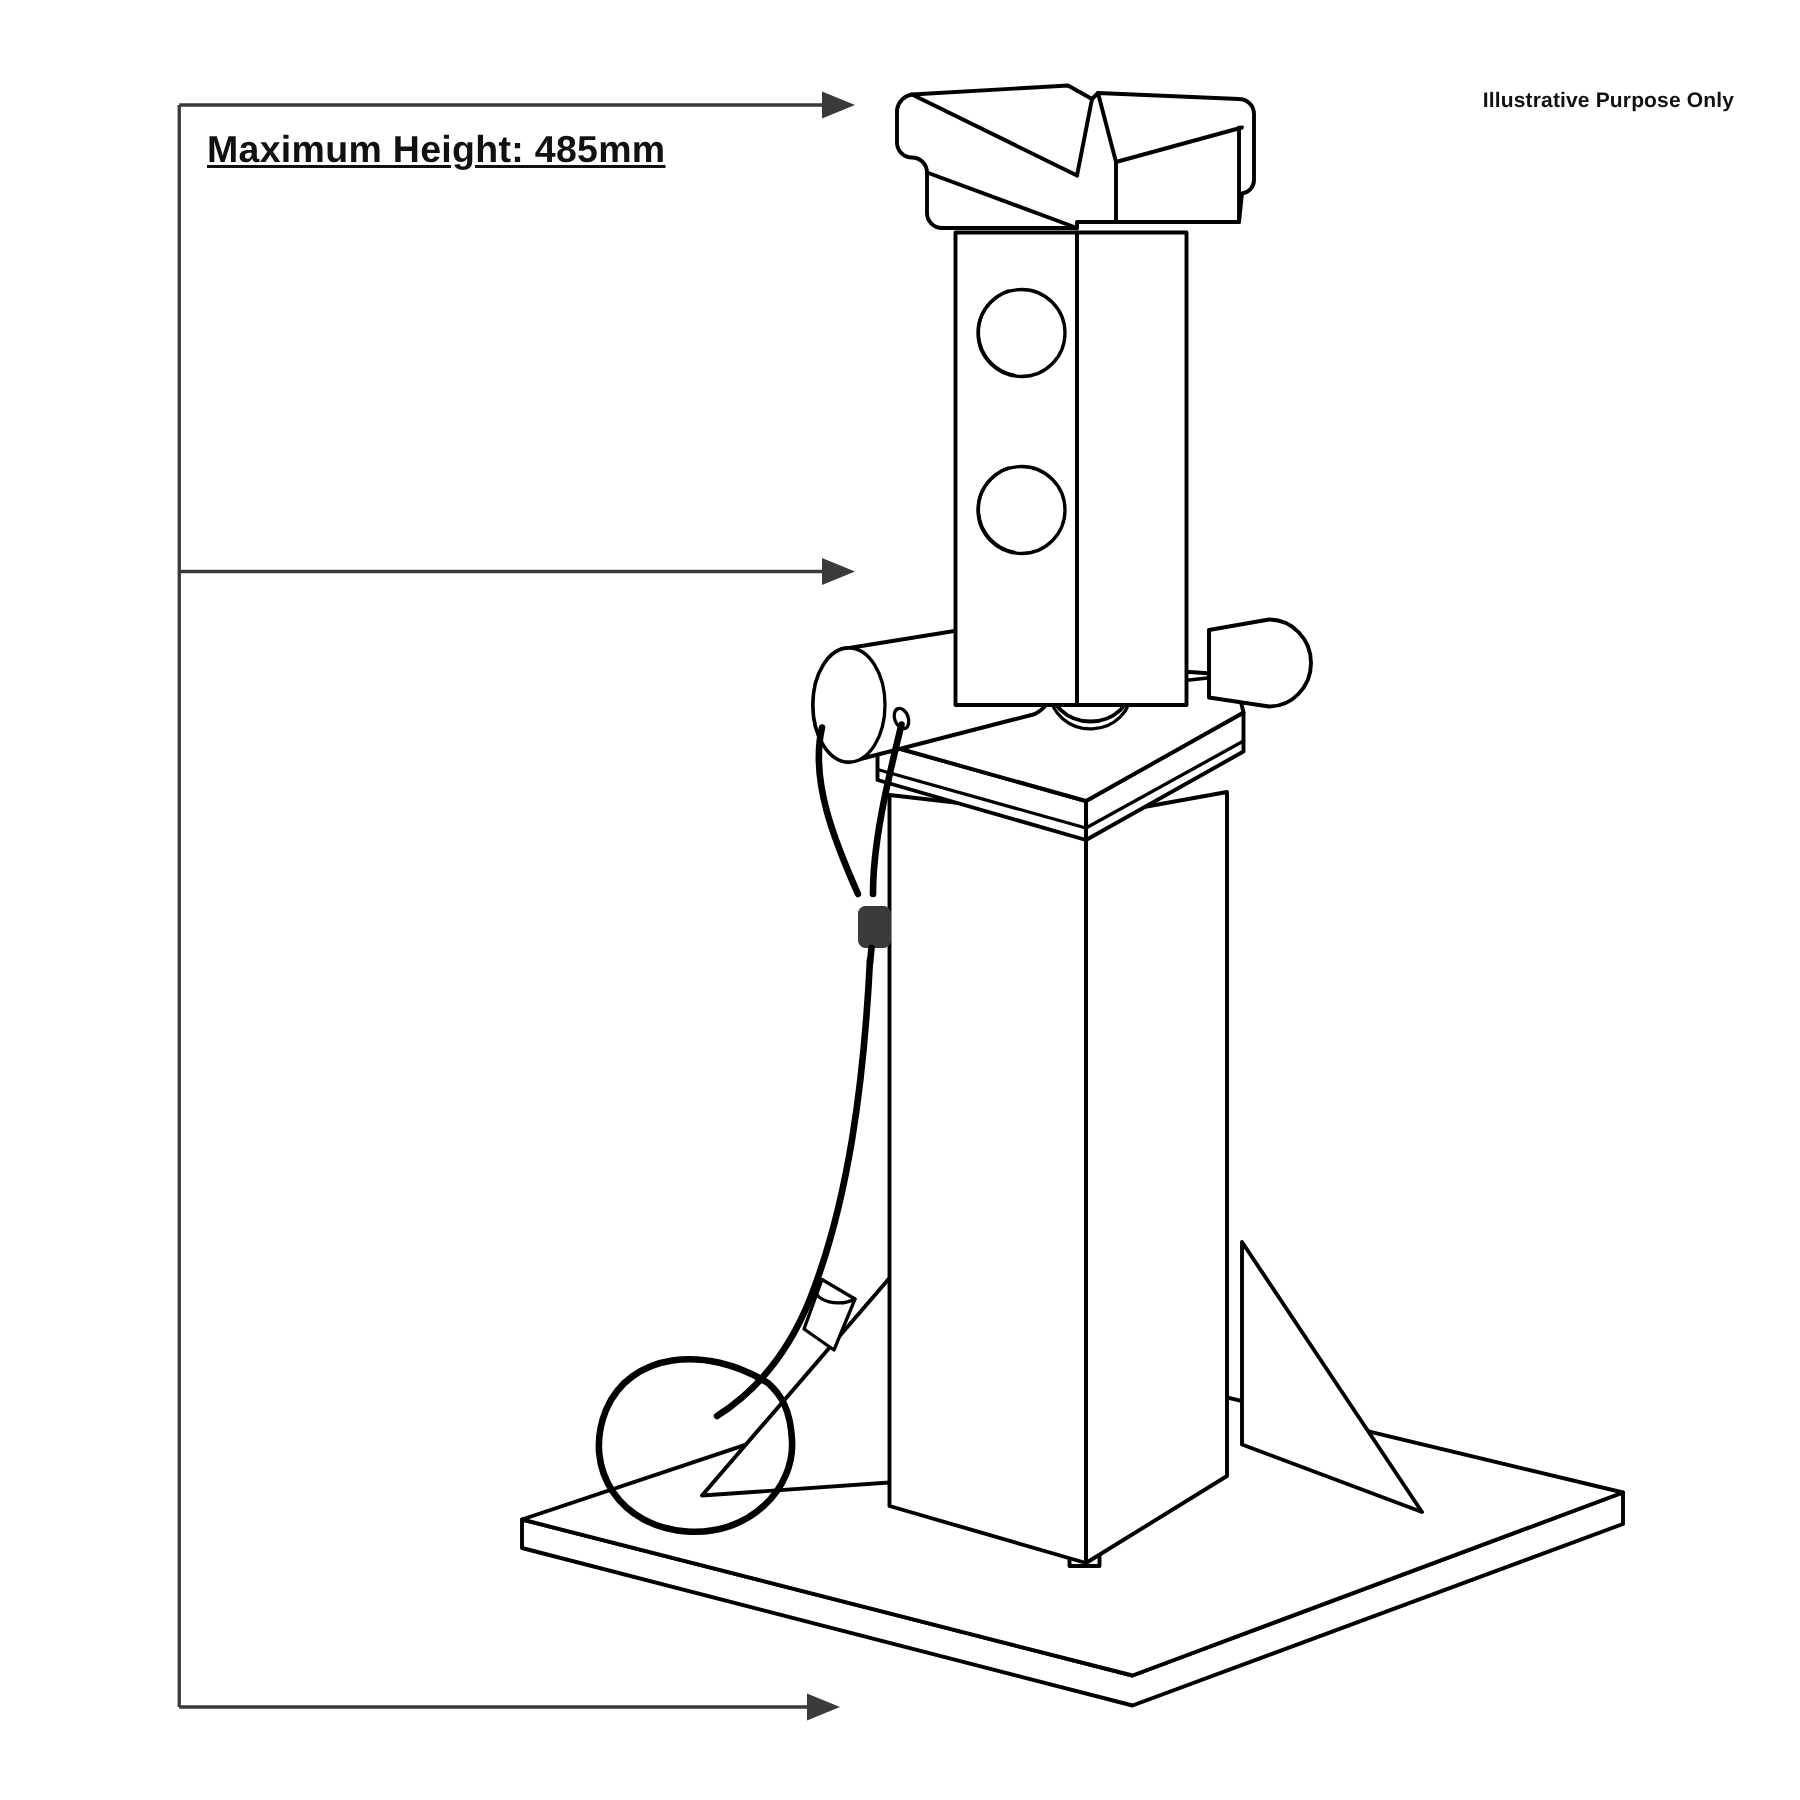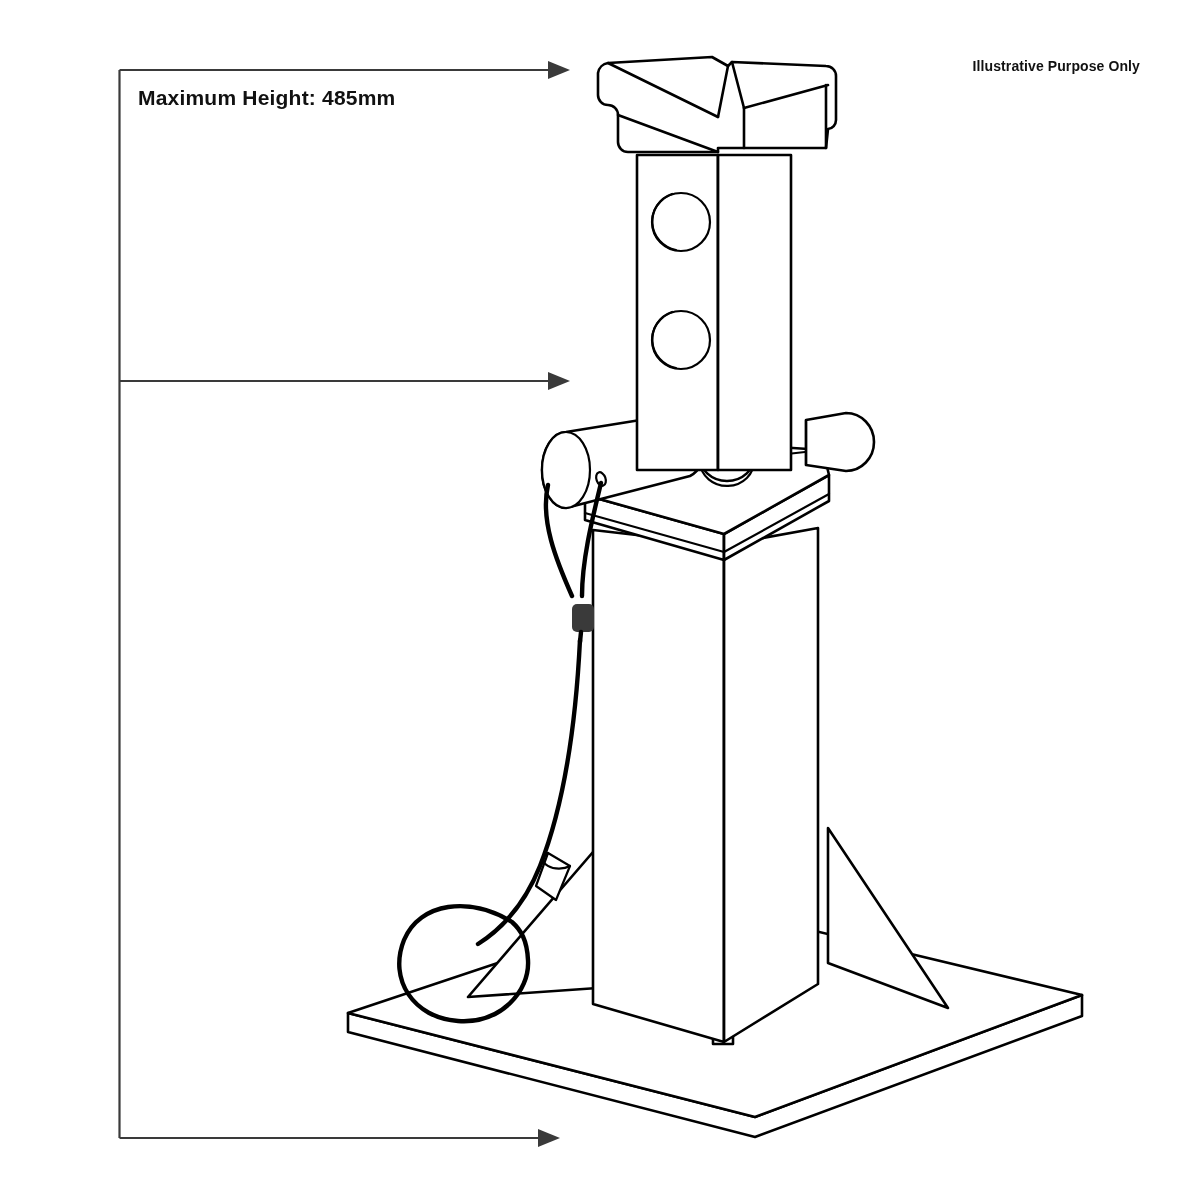--- a/index.html
+++ b/index.html
@@ -7,29 +7,30 @@
     width:1200px;height:1200px;
     font-family:"Liberation Sans", sans-serif;
     position:relative;overflow:hidden;
   }
   #stage{position:absolute;inset:0;width:1200px;height:1200px;}
   svg{display:block;}
   .dim-label{
     position:absolute;
     font-family:"Liberation Sans", sans-serif;
     font-weight:bold;
-    font-size:21px;
+    font-size:25px;
     color:#111111;
     letter-spacing:0.2px;
     white-space:nowrap;
+    text-decoration:underline;
   }
   #label-max{left:138px;top:86px;}
   #label-min{left:138px;top:399px;}
   #caption{
-    position:absolute;right:60px;top:58px;
+    position:absolute;right:44px;top:58px;
     font-family:"Liberation Sans", sans-serif;
     font-weight:bold;
     font-size:14px;
     color:#111111;
     letter-spacing:0.1px;
     white-space:nowrap;
   }
 </style>
 </head>
 <body>

